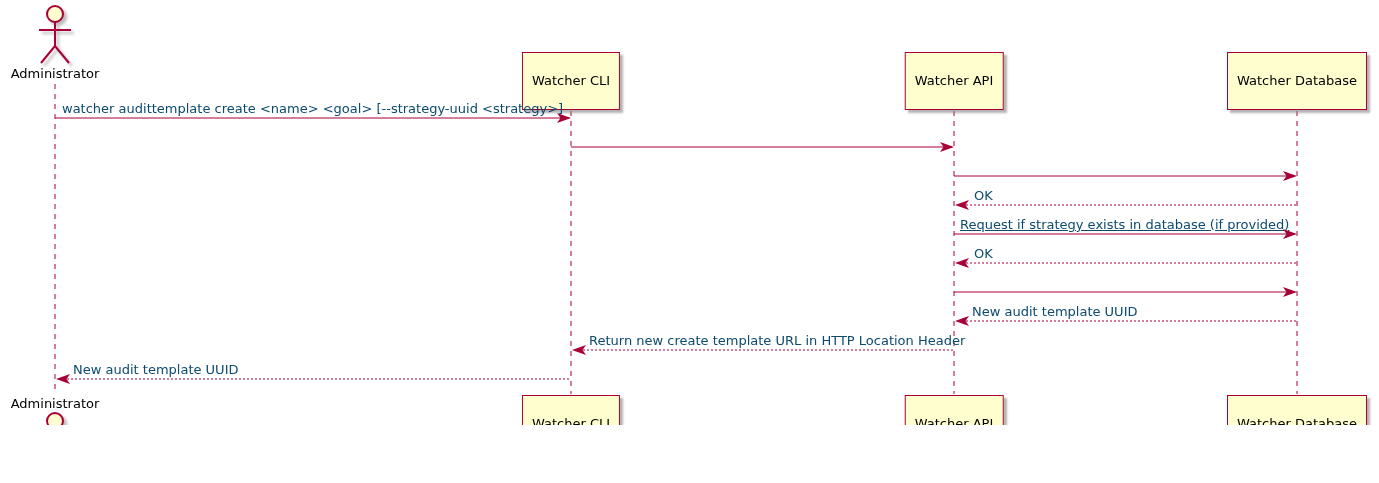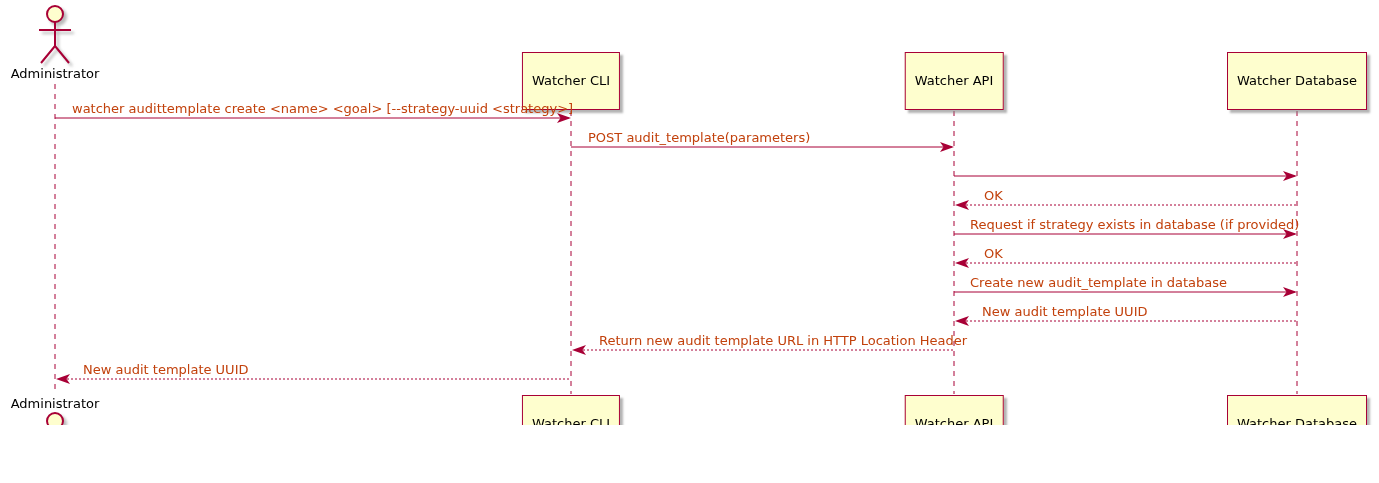--- a/index.html
+++ b/index.html
@@ -33,23 +33,22 @@
     transform: translateX(-50%);
     font-size: 13px;
     line-height: 15px;
     color: #000000;
     white-space: nowrap;
   }
   .msg {
     position: absolute;
     font-size: 13px;
     line-height: 15px;
-    color: #c2410c;
+    color: #0c4a6e;
     white-space: nowrap;
-    margin-left: 10px;
   }
   .shadowed { filter: drop-shadow(3px 3px 1.5px rgba(130,130,130,0.55)); }
 </style>
 </head>
 <body>
 
 <div class="canvas">
 
   <svg class="layer">
 
@@ -119,22 +118,20 @@
 
   <div class="pbox" style="left:571px; top:52px;">Watcher CLI</div>
   <div class="pbox" style="left:954px; top:52px;">Watcher API</div>
   <div class="pbox" style="left:1297px; top:52px;">Watcher Database</div>
 
   <div class="pbox" style="left:571px; top:395px;">Watcher CLI</div>
   <div class="pbox" style="left:954px; top:395px;">Watcher API</div>
   <div class="pbox" style="left:1297px; top:395px;">Watcher Database</div>
 
   <div class="msg" style="left:62px;  top:101px;">watcher audittemplate create &lt;name&gt; &lt;goal&gt; [--strategy-uuid &lt;strategy&gt;]</div>
-  <div class="msg" style="left:578px; top:130px;">POST audit_template(parameters)</div>
   <div class="msg" style="left:974px; top:188px;">OK</div>
-  <div class="msg" style="left:960px; top:217px;">Request if strategy exists in database (if provided)</div>
+  <div class="msg" style="left:960px; top:217px;text-decoration:underline;">Request if strategy exists in database (if provided)</div>
   <div class="msg" style="left:974px; top:246px;">OK</div>
-  <div class="msg" style="left:960px; top:275px;">Create new audit_template in database</div>
   <div class="msg" style="left:972px; top:304px;">New audit template UUID</div>
-  <div class="msg" style="left:589px; top:333px;">Return new audit template URL in HTTP Location Header</div>
+  <div class="msg" style="left:589px; top:333px;">Return new create template URL in HTTP Location Header</div>
   <div class="msg" style="left:73px;  top:362px;">New audit template UUID</div>
 
 </div>
 
 </body></html>

